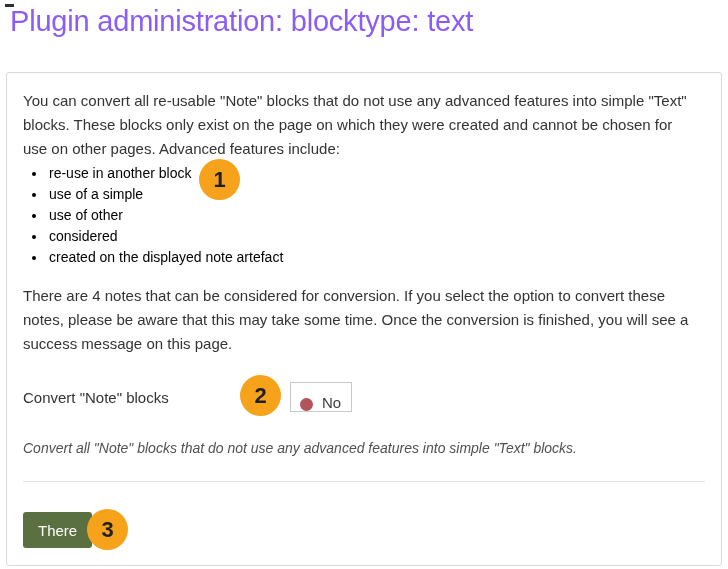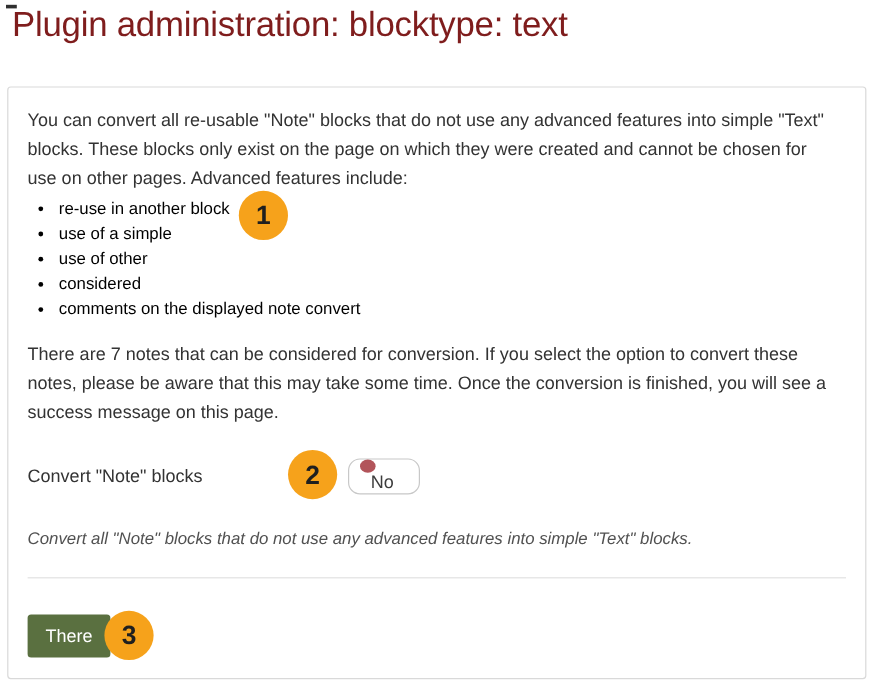--- a/index.html
+++ b/index.html
@@ -57,29 +57,28 @@
     align-items: center;
     height: 30px;
   }
   .form-label {
     width: 267px;
     font-size: 15px;
     color: #333333;
   }
   .switch {
     display: inline-flex;
-    align-items: flex-start;
+    align-items: flex-end;
     height: 30px;
     min-width: 60px;
     padding: 0 10px 0 9px;
     border: 1px solid #c8c8c8;
-    border-radius: 10px;
+    border-radius: 0;
     background: #ffffff;
     cursor: pointer;
-    flex-direction: column;
   }
   .switch .dot {
     width: 13px; height: 13px;
     border-radius: 50%;
     display: inline-block;
   }
   .switch .sw-label {
     margin-left: 9px;
     font-size: 15px;
     color: #3c3c3c;
@@ -120,35 +119,35 @@
   }
   .badge.b1 { left: 192px; top: 86px; }
   .badge.b2 { left: 233px; top: 302px; }
   .badge.b3 { left: 80px;  top: 436px; }
 </style>
 </head>
 <body>
 
 <div class="top-artifact"></div>
 
-<h1 class="page-title" style="color: #7f1d1d;">Plugin administration: blocktype: text</h1>
+<h1 class="page-title" style="color: #8b5cf6;">Plugin administration: blocktype: text</h1>
 
 <div class="panel">
 
   <p class="intro">You can convert all re-usable "Note" blocks that do not use any advanced features into simple "Text" blocks. These blocks only exist on the page on which they were created and cannot be chosen for use on other pages. Advanced features include:</p>
 
   <ul class="features">
     <li>re-use in another block</li>
     <li>use of a simple</li>
     <li>use of other</li>
     <li>considered</li>
-    <li>comments on the displayed note convert</li>
+    <li>created on the displayed note artefact</li>
   </ul>
 
-  <p class="notes">There are 7 notes that can be considered for conversion. If you select the option to convert these notes, please be aware that this may take some time. Once the conversion is finished, you will see a success message on this page.</p>
+  <p class="notes">There are 4 notes that can be considered for conversion. If you select the option to convert these notes, please be aware that this may take some time. Once the conversion is finished, you will see a success message on this page.</p>
 
   <div class="form-row">
     <label class="form-label">Convert "Note" blocks</label>
     <div class="switch">
       <span class="dot" id="switch-dot" style="background: rgb(178, 84, 90);"></span>
       <span class="sw-label">No</span>
     </div>
   </div>
 
   <p class="setting-desc">Convert all "Note" blocks that do not use any advanced features into simple "Text" blocks.</p>

